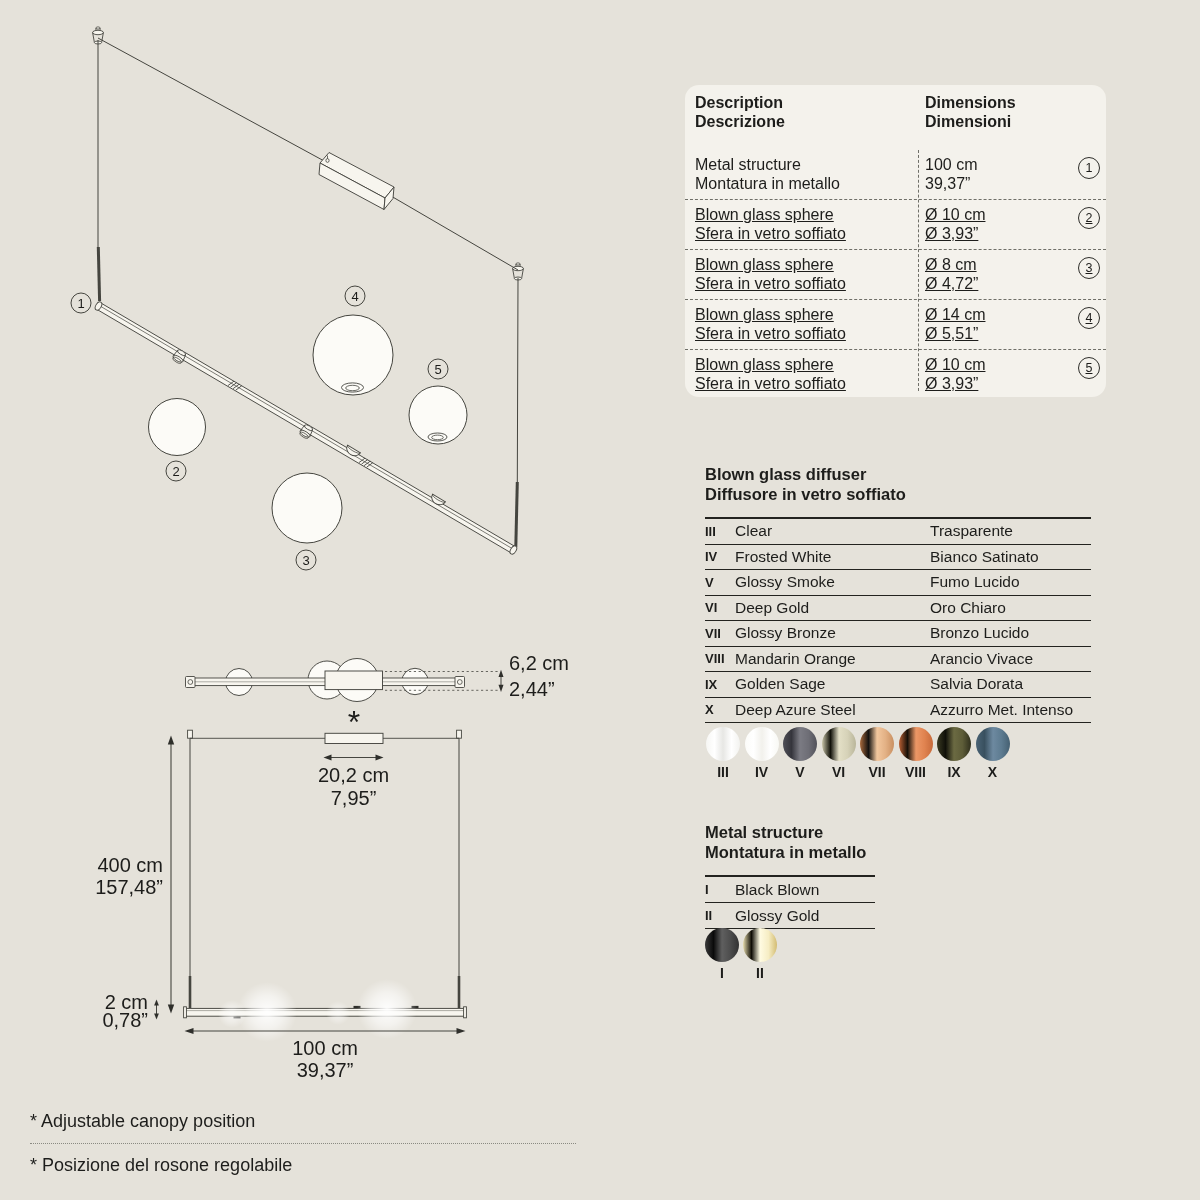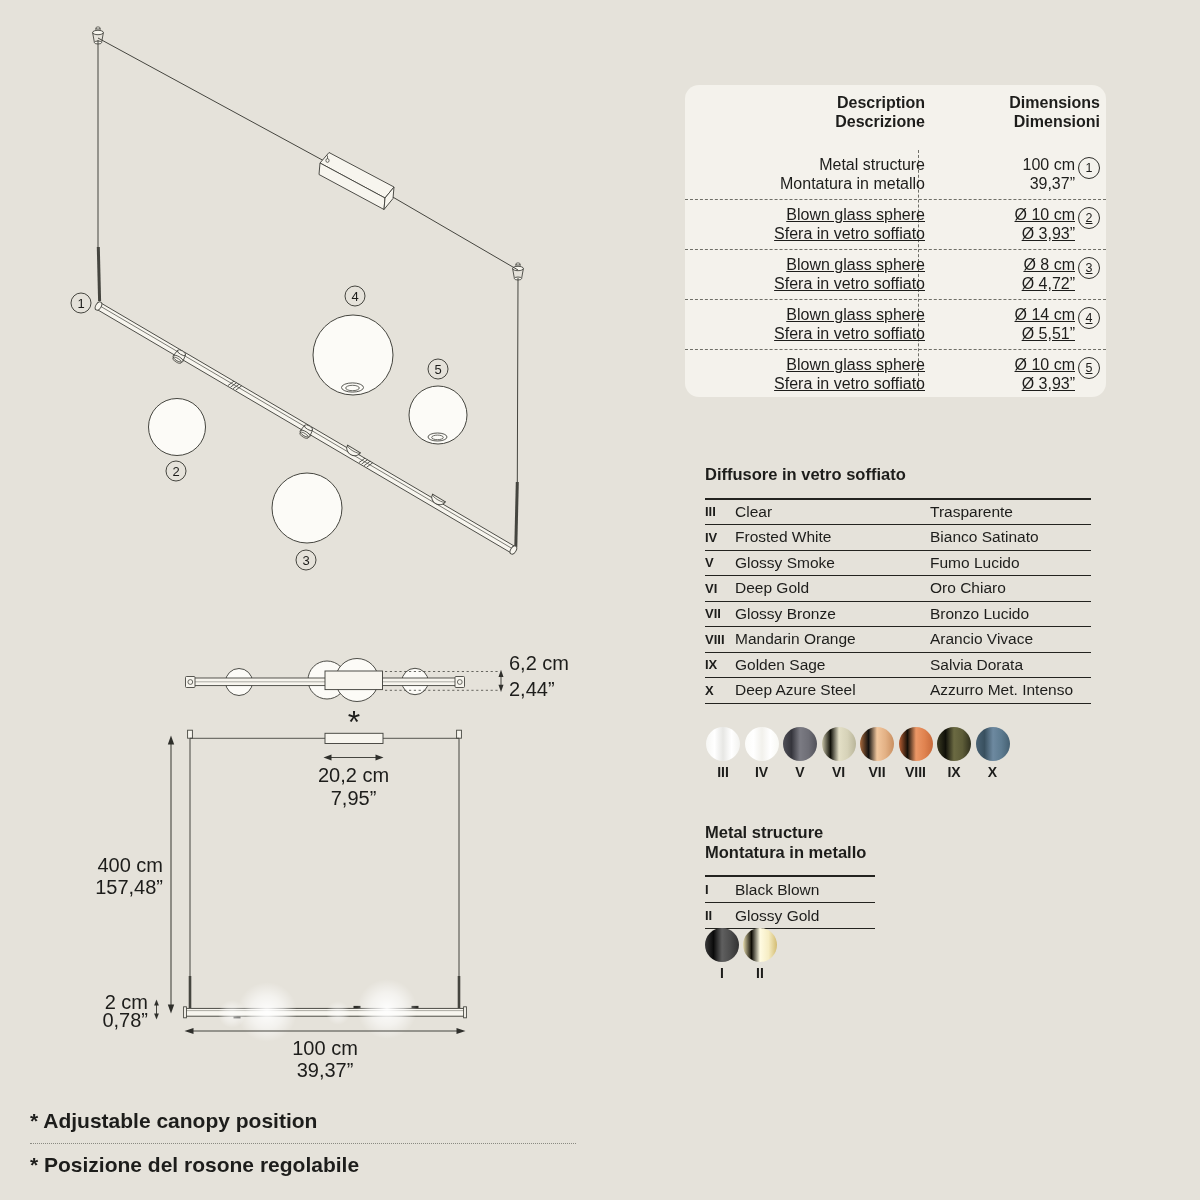--- a/index.html
+++ b/index.html
@@ -5,21 +5,21 @@
   html,body{margin:0;padding:0;}
   body{
     width:1200px;height:1200px;position:relative;overflow:hidden;
     background:#e5e2da;color:#1d1d1b;
     font-family:"Liberation Sans","DejaVu Sans",sans-serif;
   }
   .abs{position:absolute;}
   
   .panel{
     left:685px;top:85px;width:421px;height:312px;
-    background:#f4f2ec;border-radius:14px;box-sizing:border-box;text-align:right;
+    background:#f4f2ec;border-radius:14px;box-sizing:border-box;
   }
   .panel-header{
     display:grid;grid-template-columns:230px 1fr;
     padding:8px 6px 0 10px;font-weight:bold;font-size:16px;line-height:19px;
   }
   .spec-rows{position:absolute;top:65px;left:0;right:0;}
   .spec-row{
     display:grid;grid-template-columns:230px 150px 1fr;
     padding:5px 6px 6px 10px;font-size:16px;line-height:19px;
     min-height:49px;box-sizing:border-box;align-content:start;
@@ -42,21 +42,21 @@
   .glass-block{left:705px;top:465px;width:386px;}
   .metal-block{left:705px;top:823px;width:170px;}
   .metal-block .fin-row{grid-template-columns:30px 1fr;height:25px;}
   .swatch-row{display:flex;gap:4.5px;}
   .glass-swatches{left:706px;top:727px;}
   .metal-swatches{left:705px;top:928px;gap:4px;}
   .swatch{width:34px;text-align:center;}
   .swatch .dot{display:block;width:34px;height:34px;border-radius:50%;}
   .swatch .lbl{display:block;margin-top:4px;font-size:14px;font-weight:bold;line-height:14px;}
   
-  .notes{left:30px;top:1108px;width:546px;font-size:21px;line-height:26px;font-weight:bold;}
+  .notes{left:30px;top:1108px;width:546px;font-size:18px;line-height:26px;}
   .note-en{padding-bottom:9px;border-bottom:1px dotted #8a8a82;}
   .note-it{padding-top:8px;}
   
   svg.drawing{left:0;top:0;}
   svg .ln{stroke:#45453f;fill:none;}
   svg .fillpart{fill:#f7f5ee;stroke:#45453f;}
   svg .sphere{fill:#fcfbf7;stroke:#45453f;}
   svg text{fill:#1d1d1b;font-family:"Liberation Sans","DejaVu Sans",sans-serif;}
   svg .dim{font-size:20px;}
   svg .callout-num{font-size:13px;}
@@ -308,20 +308,21 @@
           <div>Ø 3,93”</div>
         </div>
         <div class="ref-circle">5</div>
       </div>
 
   </div>
 </div>
 
 <div class="glass-block abs">
   <div class="sec-title">
+    <div>Blown glass diffuser</div>
     <div>Diffusore in vetro soffiato</div>
   </div>
   <div class="fin-list">
 
       <div class="fin-row">
         <span class="num">III</span>
         <span>Clear</span>
         <span>Trasparente</span>
       </div>
 

